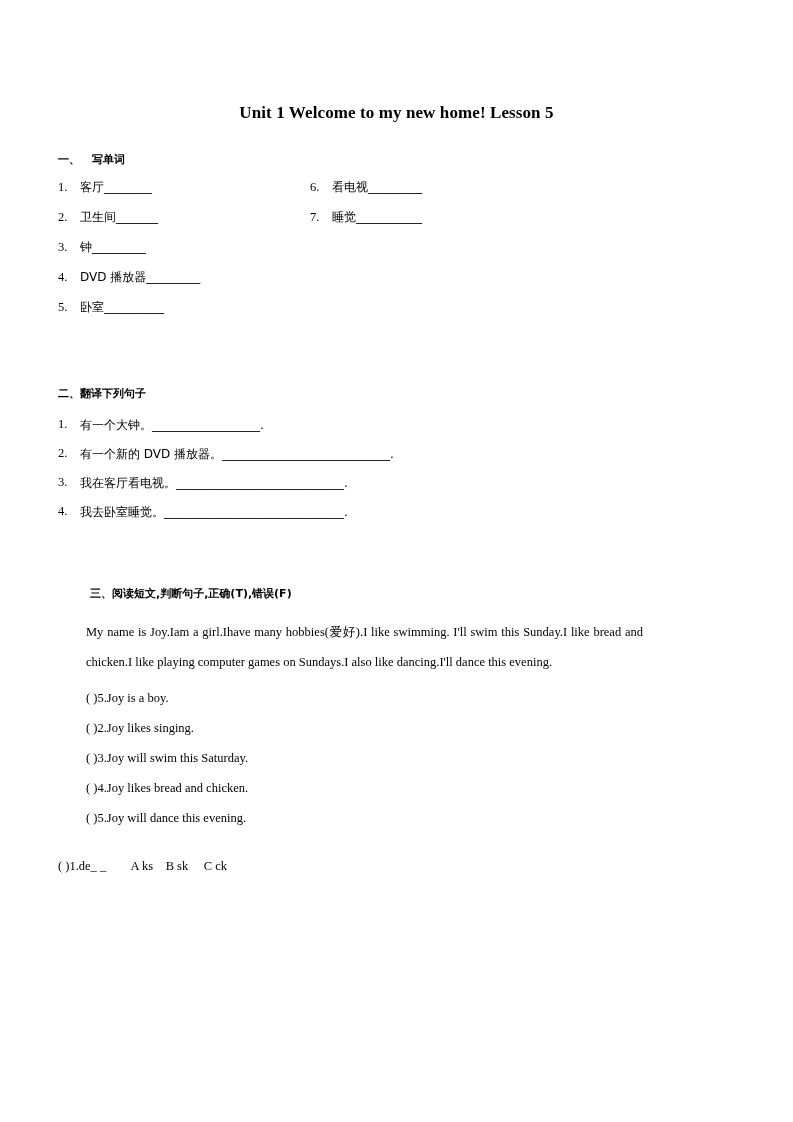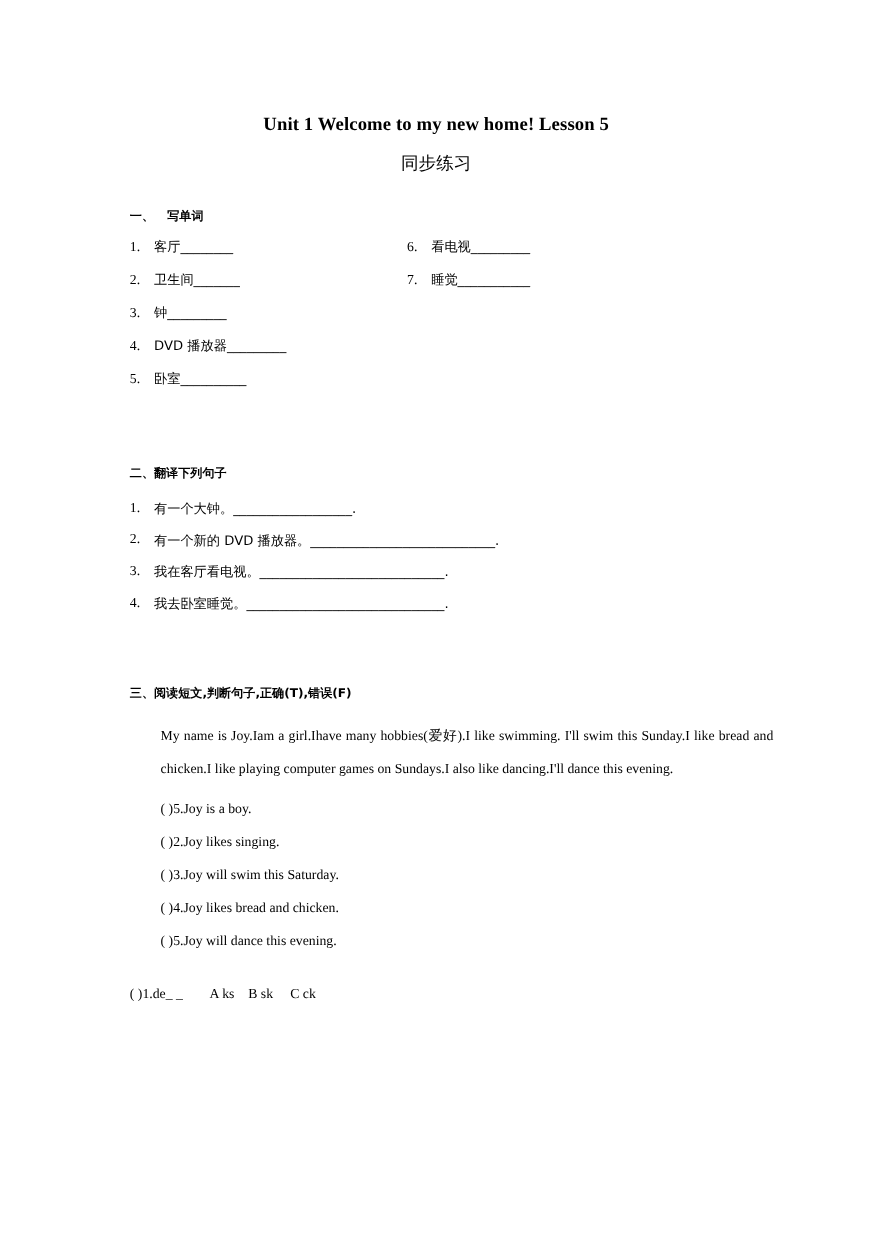--- a/index.html
+++ b/index.html
@@ -13,21 +13,21 @@
     font-family: "Liberation Serif", serif;
     color: #000000;
     position: relative;
     overflow: hidden;
   }
   .page {
     position: relative;
     width: 793px;
     height: 1122px;
     box-sizing: border-box;
-    padding: 0 118px;
+    padding: 0 58px;
   }
   .doc-title {
     text-align: center;
     font-size: 17px;
     font-weight: bold;
     margin: 0;
     padding-top: 103px;
     letter-spacing: 0.1px;
   }
   .doc-subtitle {
@@ -39,21 +39,21 @@
     font-family: "DejaVu Sans", sans-serif;
   }
   .section-heading {
     font-size: 11px;
     font-weight: bold;
     margin: 0;
     font-family: "DejaVu Sans", sans-serif;
   }
   .sec1-heading { padding-top: 29px; }
   .sec2-heading { padding-top: 55px; }
-  .sec3-heading { padding-top: 53px; }
+  .sec3-heading { padding-top: 53px; margin-left: 32px; }
   .sec4-heading { padding-top: 50px; }
 
   .heading-num { letter-spacing: 0px; }
   .heading-gap { display: inline-block; width: 12px; }
 
   .vocab-block {
     position: relative;
     padding-top: 14px;
   }
   .vocab-row {
@@ -111,21 +111,20 @@
     font-family: "Liberation Serif", serif;
     white-space: pre;
   }
 </style>
 </head>
 <body>
 
 <div class="page">
 
   <h1 class="doc-title">Unit 1 Welcome to my new home! Lesson 5</h1>
-  <h2 class="doc-subtitle">同步练习</h2>
 
   <div class="section-heading sec1-heading">
     <span class="heading-num">一、</span><span class="heading-gap"></span><span>写单词</span>
   </div>
 
   <div class="vocab-block">
     <div class="vocab-row">
       <div class="vocab-col-left">
         <span class="item-num">1.</span>
         <span class="item-text">客厅________</span>

